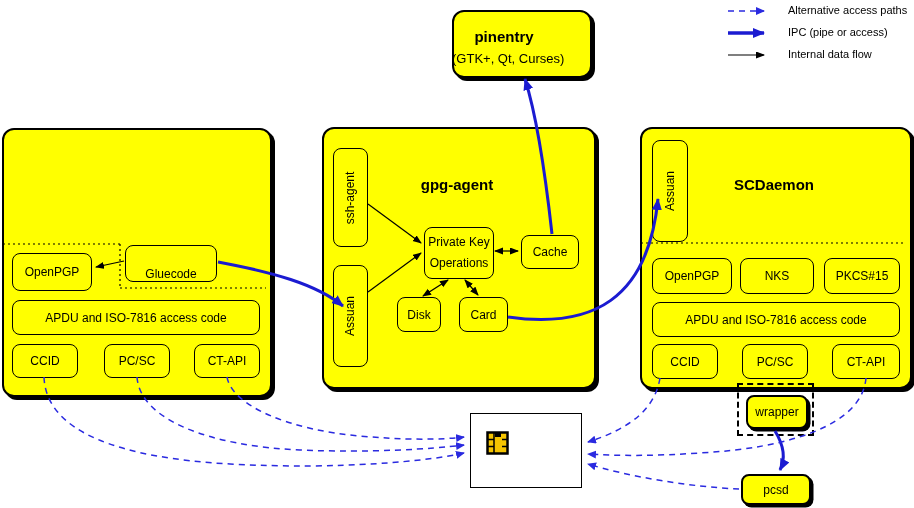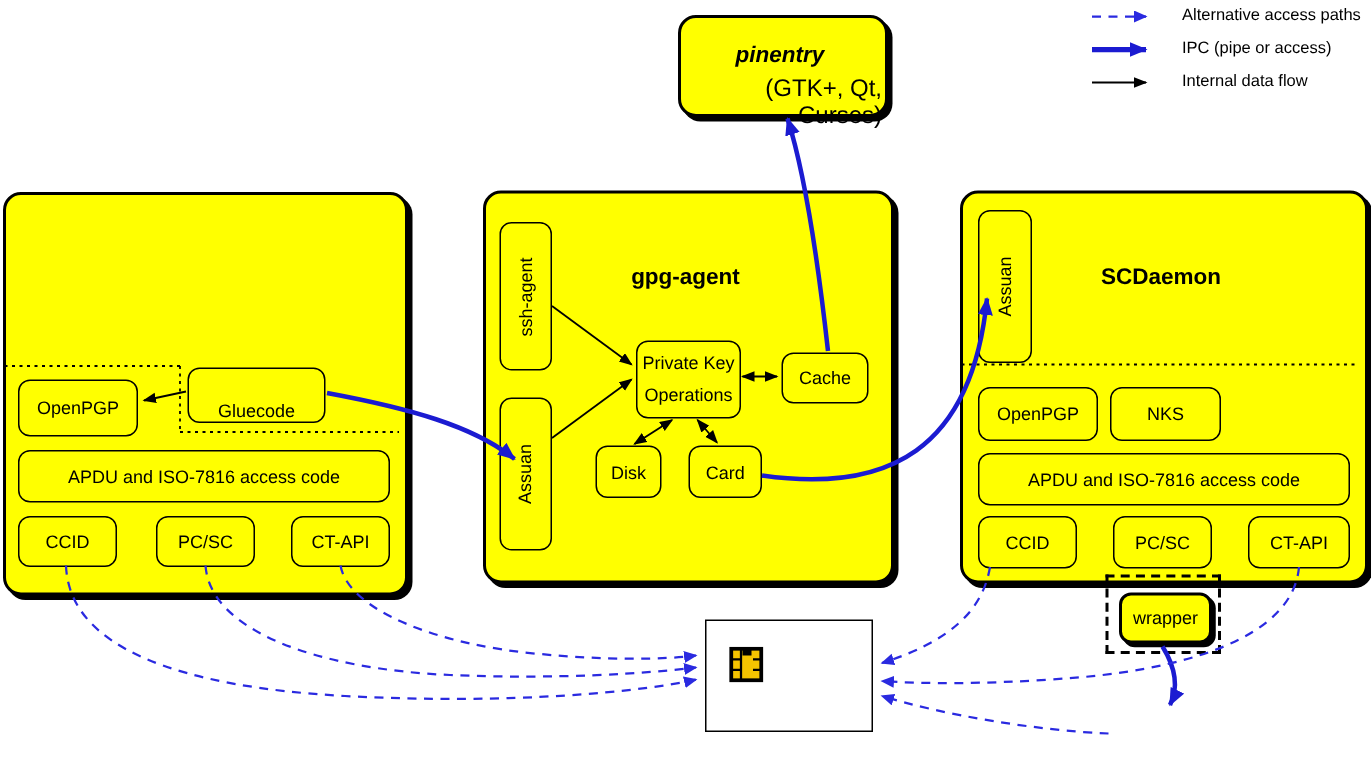--- a/index.html
+++ b/index.html
@@ -20,21 +20,21 @@
     font-size:12px; white-space:nowrap;
   }
   .thick { border-width:2.5px; box-shadow:2.5px 2.5px 0 #000; }
   .vnode span {
     transform:rotate(-90deg); white-space:nowrap; font-size:12px;
   }
   .title {
     position:absolute; font-weight:bold; font-size:15px;
     text-align:center; pointer-events:none;
   }
-  .pin-sub { position:absolute; font-size:16px; text-align:right; }
+  .pin-sub { position:absolute; font-size:13px; text-align:left; }
   .overlay { position:absolute; left:0; top:0; pointer-events:none; }
   .legend-label { position:absolute; font-size:11px; white-space:nowrap; }
   .pko { flex-direction:column; line-height:1.75; }
   .smartcard {
     position:absolute; background:#ffffff; border:1.5px solid #000;
   }
   .dashed-outline {
     position:absolute; border:2.5px dashed #000; background:transparent;
   }
 </style>
@@ -43,21 +43,21 @@
 
 <div class="stage">
 
   <div class="bigbox" style="left:2px; top:128px; width:266px; height:265px;"></div>
   <div class="bigbox" style="left:322px; top:127px; width:270px; height:258px;"></div>
   <div class="bigbox" style="left:640px; top:127px; width:268px; height:258px;"></div>
   <div class="bigbox" style="left:452px; top:10px; width:136px; height:64px; border-width:2.5px;"></div>
 
   <div class="title" style="left:322px; top:176px; width:270px;">gpg-agent</div>
   <div class="title" style="left:640px; top:176px; width:268px;">SCDaemon</div>
-  <div class="title" style="left:452px; top:28px; width:136px;font-style:italic;">pinentry</div>
+  <div class="title" style="left:436px; top:28px; width:136px;">pinentry</div>
   <div class="pin-sub" style="left:452px; top:51px; width:136px;">(GTK+, Qt, Curses)</div>
 
   <div class="node" style="left:12px; top:253px; width:78px; height:36px;">
     <span>OpenPGP</span>
     </div>
   <div class="node" style="left:125px; top:245px; width:90px; height:35px;align-items:flex-end;">
     <span>Gluecode</span>
     </div>
   <div class="node" style="left:12px; top:300px; width:246px; height:33px;">
     <span>APDU and ISO-7816 access code</span>
@@ -94,36 +94,42 @@
 
   <div class="node vnode" style="left:652px; top:140px; width:34px; height:100px;">
     <span>Assuan</span>
     </div>
   <div class="node" style="left:652px; top:258px; width:78px; height:34px;">
     <span>OpenPGP</span>
     </div>
   <div class="node" style="left:740px; top:258px; width:72px; height:34px;">
     <span>NKS</span>
     </div>
+  <div class="node" style="left:824px; top:258px; width:74px; height:34px;">
+    <span>PKCS#15</span>
+    </div>
   <div class="node" style="left:652px; top:302px; width:246px; height:33px;">
     <span>APDU and ISO-7816 access code</span>
     </div>
   <div class="node" style="left:652px; top:344px; width:64px; height:33px;">
     <span>CCID</span>
     </div>
   <div class="node" style="left:742px; top:344px; width:64px; height:33px;">
     <span>PC/SC</span>
     </div>
   <div class="node" style="left:832px; top:344px; width:66px; height:33px;">
     <span>CT-API</span>
     </div>
 
   <div class="dashed-outline" style="left:737px; top:383px; width:73px; height:49px;"></div>
   <div class="node thick" style="left:746px; top:395px; width:58px; height:30px;">
     <span>wrapper</span>
+    </div>
+  <div class="node thick" style="left:741px; top:474px; width:66px; height:27px;">
+    <span>pcsd</span>
     </div>
 
   <div class="smartcard" style="left:470px; top:413px; width:110px; height:73px;">
     <svg width="24" height="25" style="position:absolute; left:15px; top:17px;">
       <rect x="1.5" y="1.5" width="20" height="21" fill="#f5c400" stroke="#000" stroke-width="2.5"></rect>
       <line x1="8" y1="2" x2="8" y2="22" stroke="#000" stroke-width="1.5"></line>
       <line x1="2" y1="8.5" x2="8" y2="8.5" stroke="#000" stroke-width="1.5"></line>
       <line x1="2" y1="15.5" x2="8" y2="15.5" stroke="#000" stroke-width="1.5"></line>
       <line x1="16" y1="8.5" x2="21" y2="8.5" stroke="#000" stroke-width="1.5"></line>
       <line x1="16" y1="15.5" x2="21" y2="15.5" stroke="#000" stroke-width="1.5"></line>

